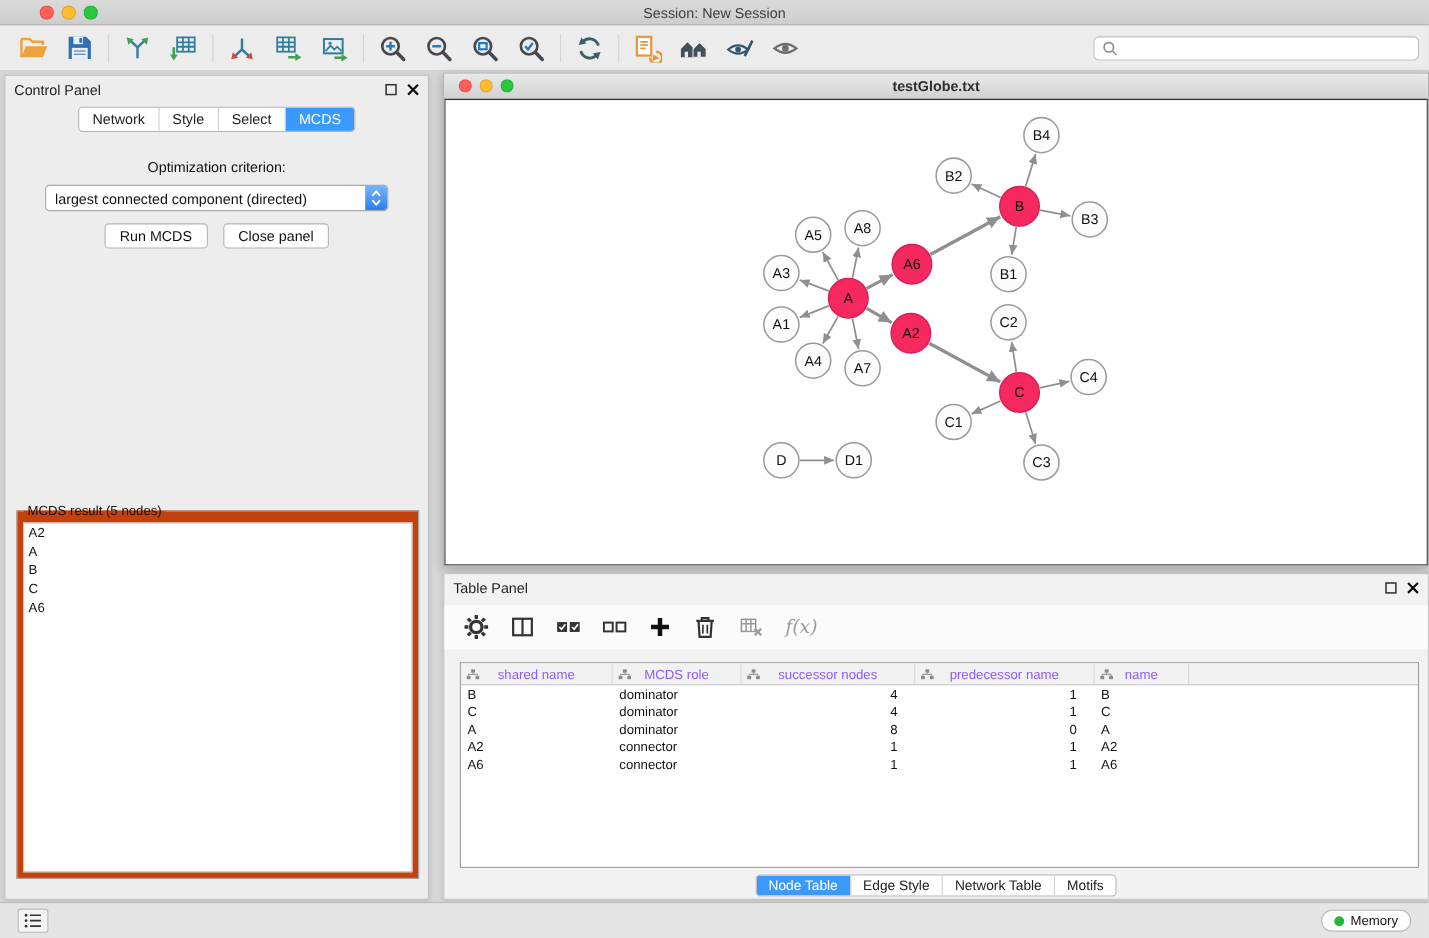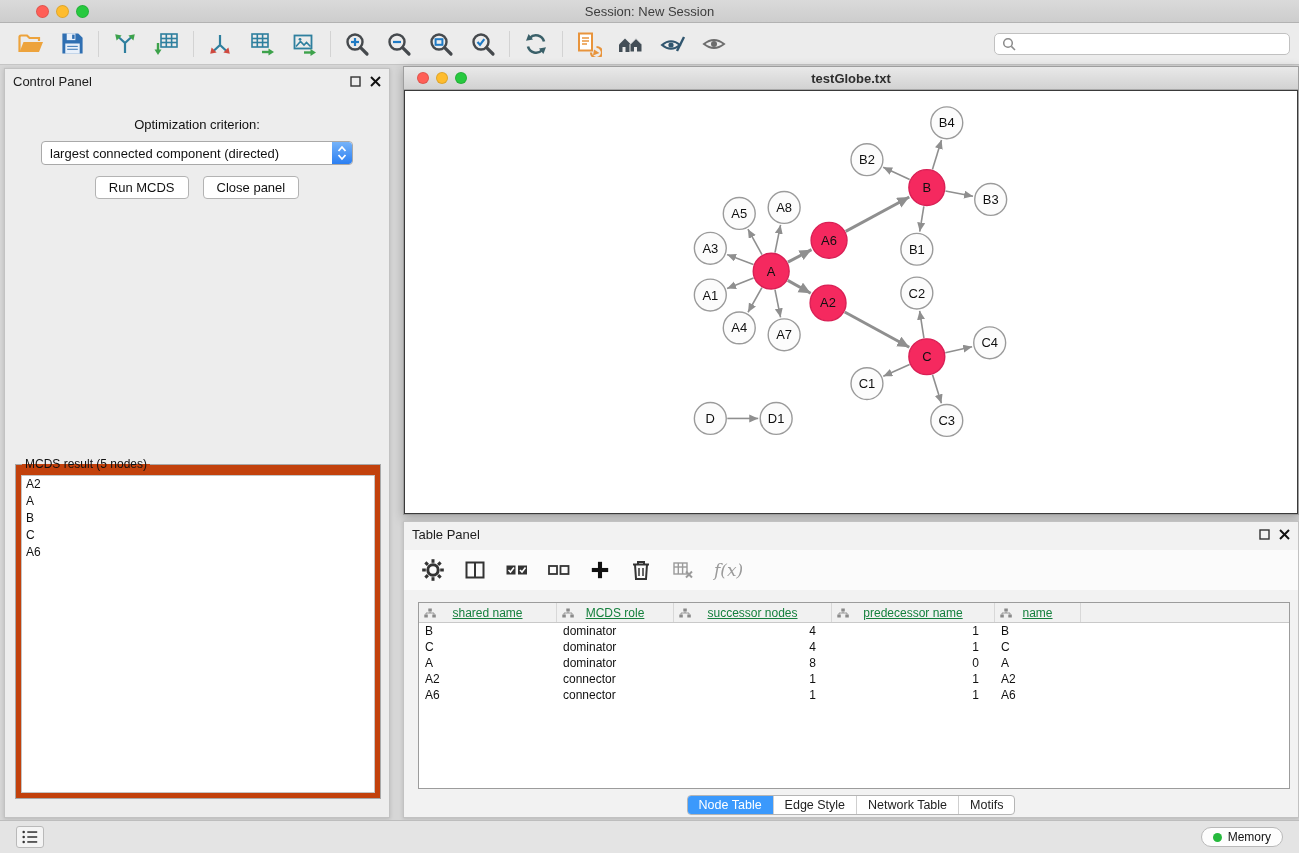--- a/index.html
+++ b/index.html
@@ -53,21 +53,21 @@
   .nw-canvas svg{position:absolute;inset:0;width:100%;height:100%;}
   .node-label{font-family:"Liberation Sans",sans-serif;font-size:13px;fill:#101010;}
 
   
   .table-panel{position:absolute;left:403px;top:455px;width:896px;bottom:2px;background:#f2f2f2;border:1px solid #c2c2c2;box-shadow:0 1px 4px rgba(0,0,0,.15);}
   .tp-toolbar{margin-top:4px;height:40px;background:#fbfbfb;display:flex;align-items:center;gap:20px;padding-left:18px;}
   .icon-btn{background:none;border:none;display:flex;align-items:center;}
   .fx{font-family:"DejaVu Serif",serif;font-style:italic;font-size:17px;color:#9a9a9a;}
   .tbl{position:absolute;left:14px;right:8px;top:80px;height:187px;background:#fff;border:1px solid #9c9c9c;overflow:hidden;}
   .tbl-head{display:flex;height:20px;background:#f1f1f1;border-bottom:1px solid #c9c9c9;}
-  .th{position:relative;display:flex;align-items:center;justify-content:center;font-size:12px;color:#15803d;border-right:1px solid #d8d8d8;flex:0 0 auto;text-decoration:underline;}
+  .th{position:relative;display:flex;align-items:center;justify-content:center;font-size:12px;color:#8b5cf6;border-right:1px solid #d8d8d8;flex:0 0 auto;}
   .th .col-ico{position:absolute;left:5px;top:5px;}
   .th.fill{flex:1;border-right:none;}
   .tr{display:flex;height:16px;align-items:center;}
   .td{font-size:12px;color:#111;padding:0 16px 0 6px;flex:0 0 auto;white-space:nowrap;overflow:hidden;}
   .tbl-tabs-wrap{position:absolute;left:0;right:0;top:273px;display:flex;justify-content:center;}
   .tbl-tabs-wrap .seg-tab{font-size:12.5px;padding:2px 11px;}
 
   
   .statusbar{position:absolute;left:0;right:0;bottom:0;height:33px;background:#e4e4e4;border-top:1px solid #bdbdbd;display:flex;align-items:center;padding:0 16px;}
   .sb-left{width:28px;height:22px;background:#f4f4f4;border:1px solid #b9b9b9;border-radius:3px;display:flex;align-items:center;justify-content:center;}
@@ -258,20 +258,28 @@
           <button class="ph-btn">
               <svg width="11" height="11" viewBox="0 0 11 11">
                 <g stroke="#111" stroke-width="2">
                   <line x1="1" y1="1" x2="10" y2="10"></line>
                   <line x1="10" y1="1" x2="1" y2="10"></line>
                 </g>
               </svg>
             </button>
         </span>
       </div>
+      <div class="cp-tabs-row">
+          <div class="seg" id="cp-tabs">
+            <div class="seg-tab">Network</div>
+            <div class="seg-tab">Style</div>
+            <div class="seg-tab">Select</div>
+            <div class="seg-tab active">MCDS</div>
+          </div>
+        </div>
       <div class="criterion-label">Optimization criterion:</div>
       <div class="dropdown">
         <span class="dd-text">largest connected component (directed)</span>
         <span class="dd-cap">
           <svg width="10" height="16" viewBox="0 0 10 16">
               <path d="M1.5 6 L5 2 L8.5 6" fill="none" stroke="#fff" stroke-width="1.8"></path>
               <path d="M1.5 10 L5 14 L8.5 10" fill="none" stroke="#fff" stroke-width="1.8"></path>
             </svg>
         </span>
       </div>

